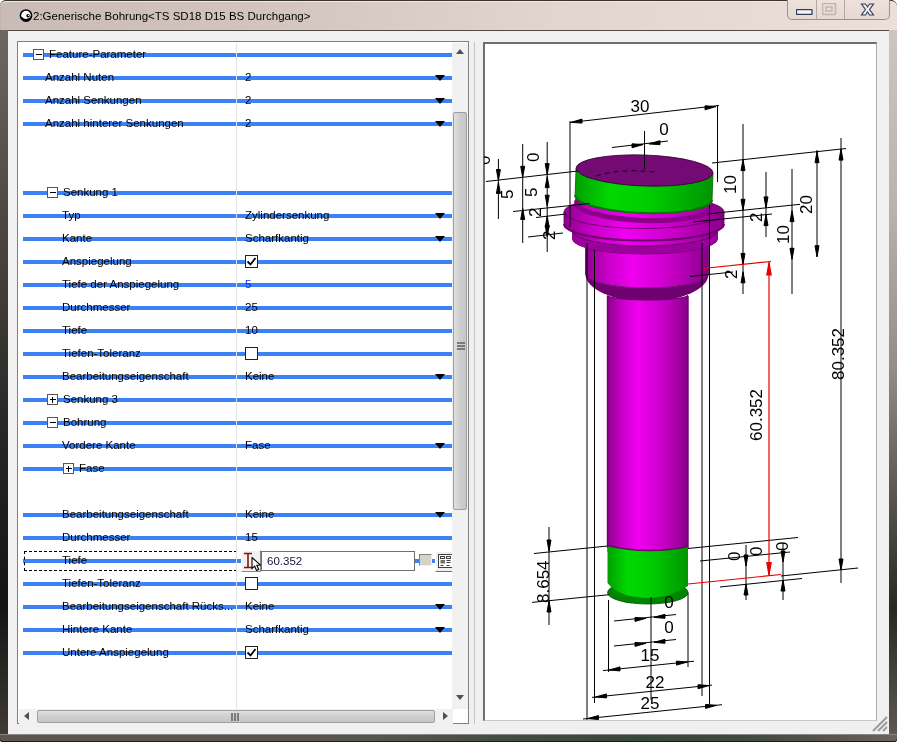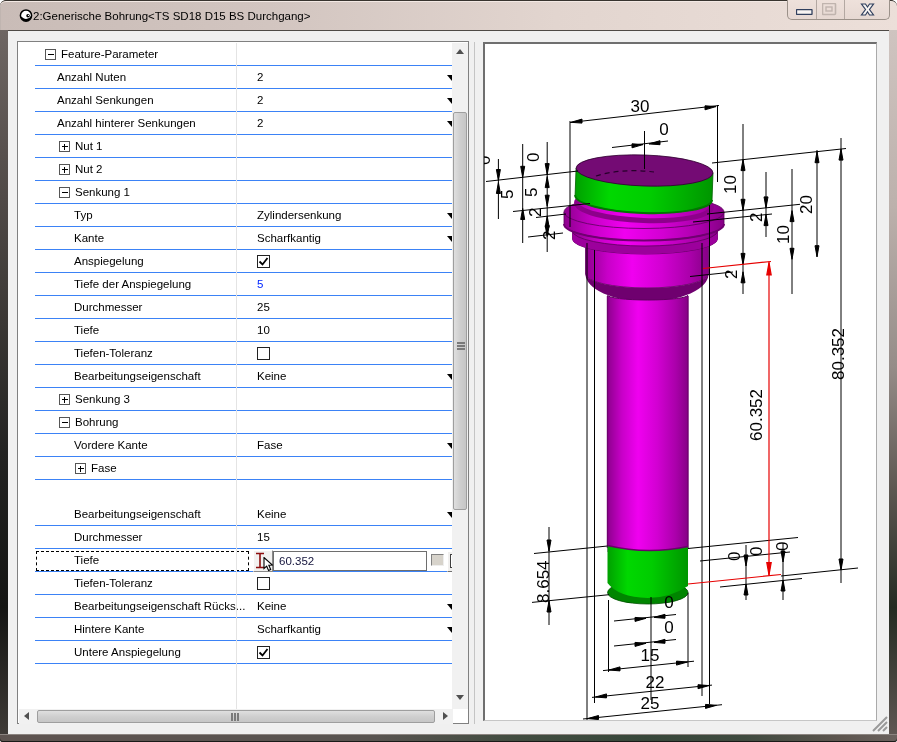--- a/index.html
+++ b/index.html
@@ -15,21 +15,21 @@
   background:linear-gradient(90deg,#5e5450 0%,#585450 42%,#414c40 58%,#37473a 72%,#3f4a3f 83%,#5e5650 94%,#6a625e 100%);
   box-shadow:inset 0 1px 0 #8b8480, inset 0 -1px 0 #1a1a18; }
 #client { position:absolute; left:8px; top:30px; width:881px; height:704px; background:#f0f0f0; border-top:1px solid #4e4a46; }
 
 #caps { position:absolute; left:787px; top:0px; width:103px; height:20px; background:linear-gradient(180deg,#eee1db,#e6d8d2);
   border:1px solid #9b9189; border-top:none; border-radius:0 0 5px 5px; }
 #caps .sep { position:absolute; top:0; width:1px; height:19px; background:#b3a8a2; }
 
 #lpanel { position:absolute; left:17px; top:41px; width:452px; height:683px; background:#fff; border:1px solid #808080; }
 #grid { position:absolute; left:1px; top:1px; width:433px; height:666px; overflow:hidden; }
-.row { position:absolute; left:16px; width:433px; height:23px; border-bottom:1px solid #3b82f6; background:#fff; }
+.row { position:absolute; left:4px; width:433px; height:14px; border-bottom:4px solid #3b82f6; background:#fff; }
 .colline { position:absolute; left:217px; top:0px; width:1px; height:667px; background:#e4e4e4; }
 .lb { position:absolute; font-size:11.5px; color:#000; white-space:pre; }
 .vb { position:absolute; font-size:11.5px; color:#000; white-space:pre; }
 .blue { color:#0026ff; }
 .dd { position:absolute; left:412px; width:0; height:0; border-left:5.5px solid transparent; border-right:5.5px solid transparent; border-top:6px solid #000; }
 .cb { position:absolute; width:13px; height:13px; border:1px solid #222; background:#fff; }
 .cb svg { position:absolute; left:-1px; top:-1px; }
 .xp { position:absolute; width:11px; height:11px; border:1px solid #565656; background:#fff; }
 .xh { position:absolute; left:1.5px; top:4px; width:6px; height:1px; background:#000; }
 .xv { position:absolute; left:4px; top:1.5px; width:1px; height:6px; background:#000; }
@@ -98,34 +98,20 @@
         </div>
 <div class="row" style="top:46px">
           <div class="lb" style="left:22px;top:5px">Anzahl Senkungen</div>
           <div class="vb" style="left:222px;top:5px">2</div>
           <div class="dd" style="top:9px"></div>
         </div>
 <div class="row" style="top:69px">
           <div class="lb" style="left:22px;top:5px">Anzahl hinterer Senkungen</div>
           <div class="vb" style="left:222px;top:5px">2</div>
           <div class="dd" style="top:9px"></div>
-        </div>
-<div class="row" style="top:92px">
-          <div class="xp" style="left:24px;top:6px">
-            <span class="xh"></span>
-            <span class="xv"></span>
-          </div>
-          <div class="lb" style="left:40px;top:5px">Nut 1</div>
-        </div>
-<div class="row" style="top:115px">
-          <div class="xp" style="left:24px;top:6px">
-            <span class="xh"></span>
-            <span class="xv"></span>
-          </div>
-          <div class="lb" style="left:40px;top:5px">Nut 2</div>
         </div>
 <div class="row" style="top:138px">
           <div class="xp" style="left:24px;top:6px">
             <span class="xh"></span>
           </div>
           <div class="lb" style="left:40px;top:5px">Senkung 1</div>
         </div>
 <div class="row" style="top:161px">
           <div class="lb" style="left:39px;top:5px">Typ</div>
           <div class="vb" style="left:222px;top:5px">Zylindersenkung</div>

